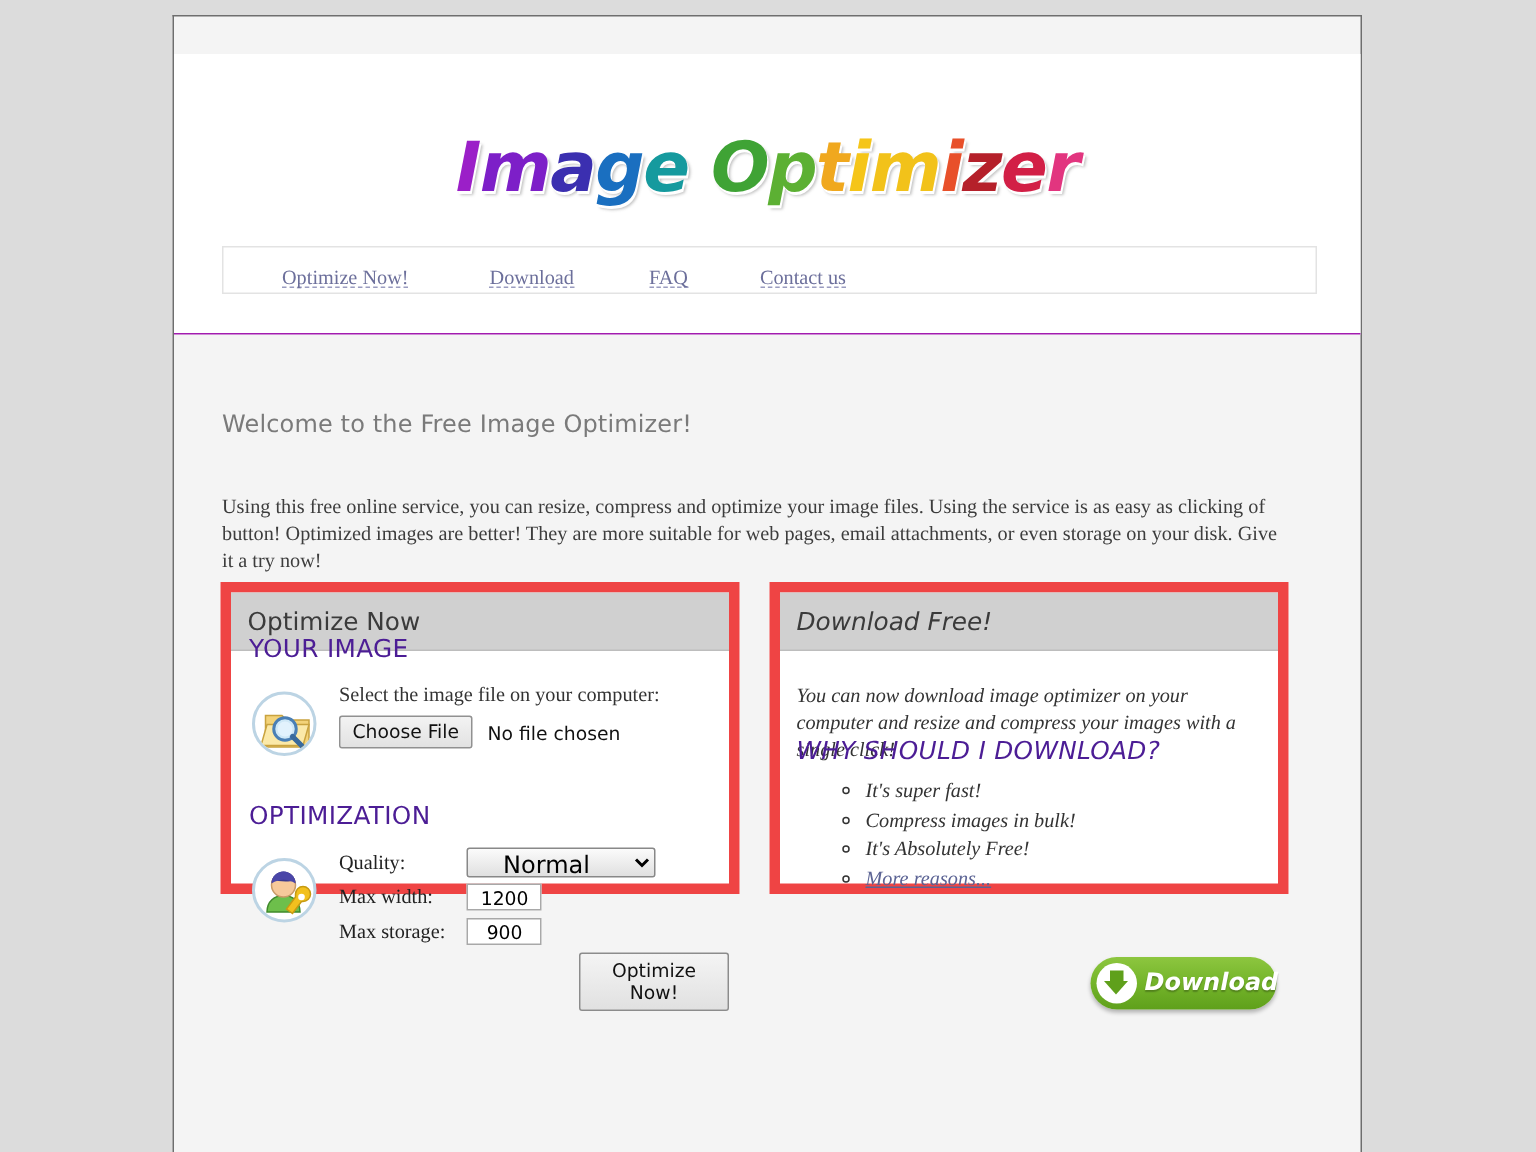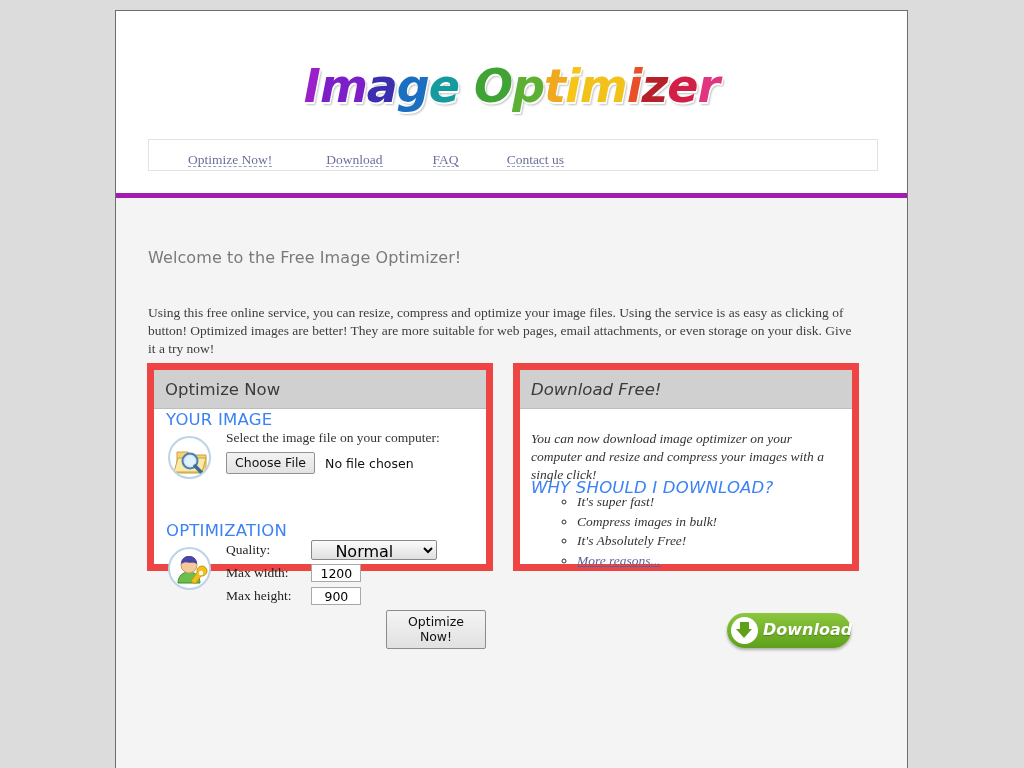--- a/index.html
+++ b/index.html
@@ -17,21 +17,22 @@
     background: #f4f4f4;
     border-left: 1px solid #6e6e6e;
     border-right: 1px solid #6e6e6e;
     border-top: 1px solid #6e6e6e;
   }
   
   #header {
     background: #ffffff;
     height: 187px;
     position: relative;
-    border-bottom: 5px solid #a21caf;
+    border-bottom: 1px solid #a21caf;
+    margin-top: 25px;
   }
   #logo {
     position: absolute;
     left: 0; right: 0; top: 48px;
     text-align: center;
     font-family: "DejaVu Sans", sans-serif;
     font-size: 46px;
     font-weight: bold;
     font-style: italic;
     letter-spacing: -1px;
@@ -104,23 +105,22 @@
     border-bottom: 1px solid #bdbdbd;
     font-family: "DejaVu Sans", sans-serif;
     font-size: 16.5px;
     color: #3b3b3b;
     line-height: 39px;
     padding-left: 11px;
   }
   .section-label {
     font-family: "DejaVu Sans", sans-serif;
     font-size: 16.5px;
-    color: #3b82f6;
+    color: #4c1d95;
     letter-spacing: 0.2px;
-    margin-top: 12px;
   }
 
   
   #your-image-label { position: absolute; left: 12px; top: 28px; }
   #optimization-label { position: absolute; left: 12px; top: 139px; }
 
   .icon-circle {
     position: absolute;
     width: 43px; height: 43px;
     border-radius: 50%;
@@ -355,21 +355,21 @@
             <option>Normal</option>
           </select>
         </div>
 
         <div class="field-row" id="row-width">
           <span class="field-label">Max width:</span>
           <input class="num-input" type="text" value="1200" style="">
         </div>
 
         <div class="field-row" id="row-height">
-          <span class="field-label">Max height:</span>
+          <span class="field-label">Max storage:</span>
           <input class="num-input" type="text" value="900" style="">
         </div>
 
         <button id="optimize-btn">Optimize Now!</button>
       </div>
     </div>
 
     <div class="panel" id="panel-right">
       <div class="panel-body">
 

